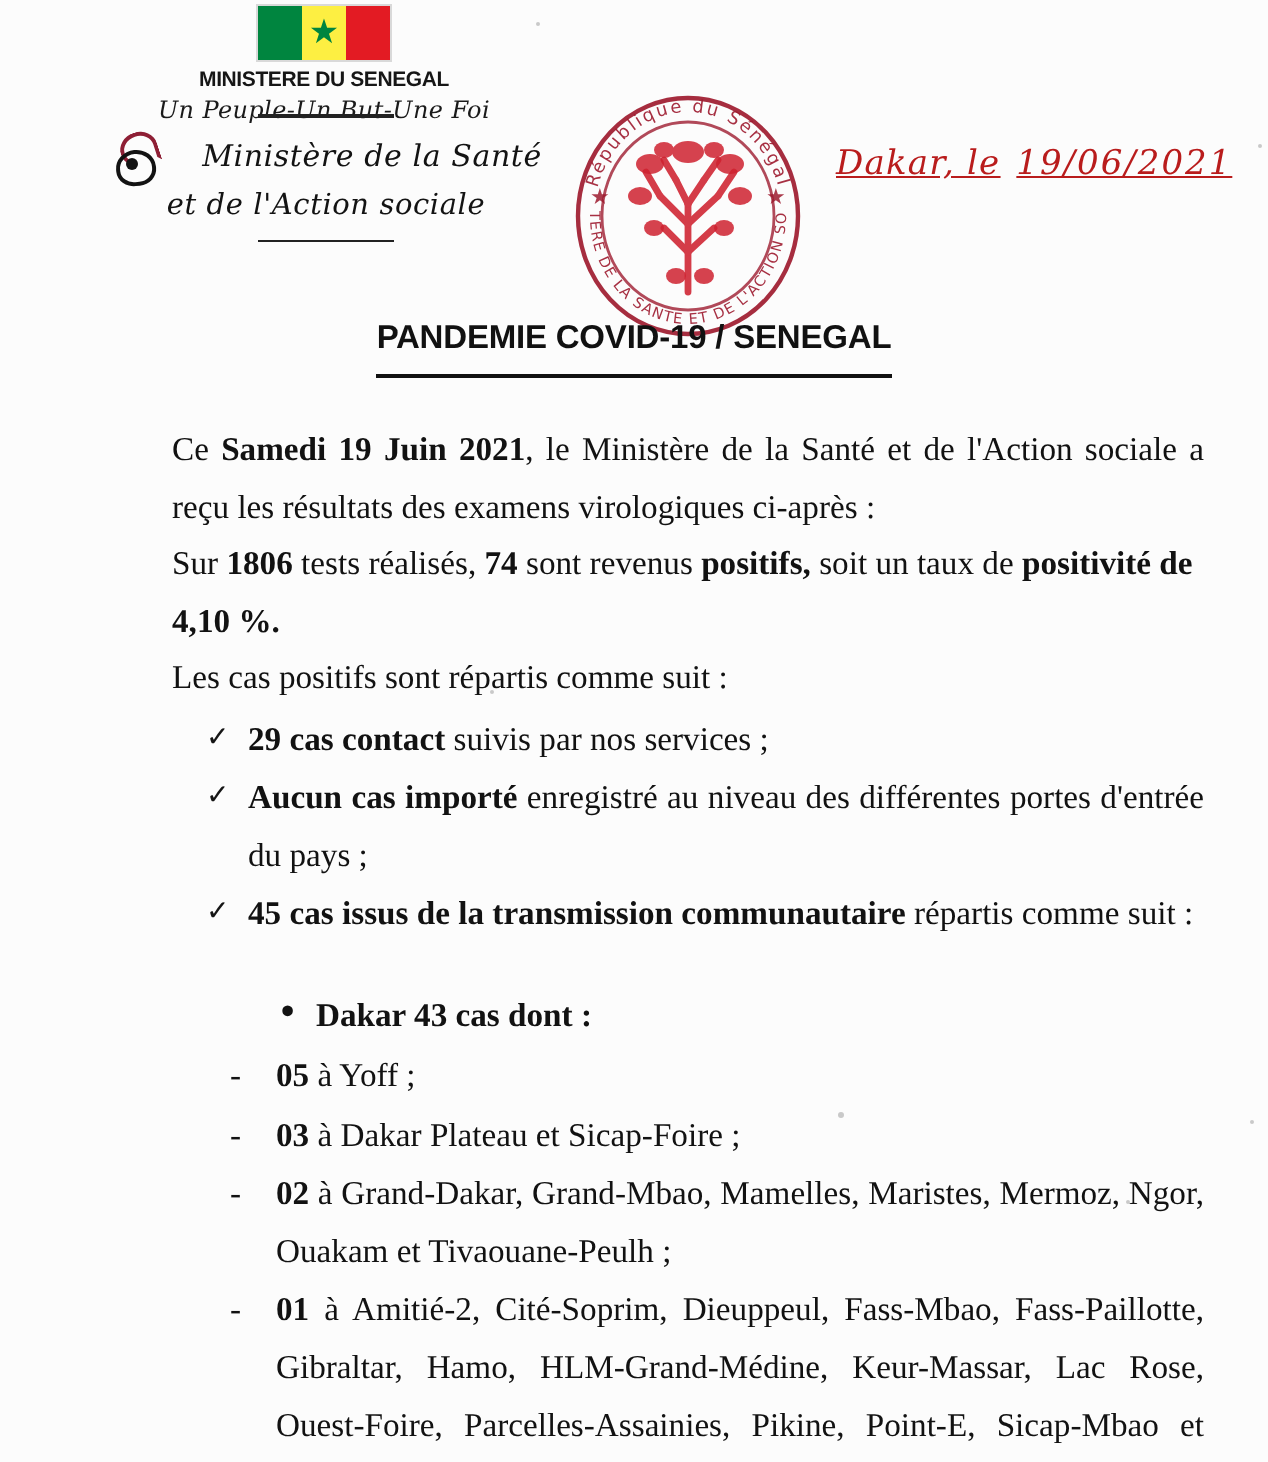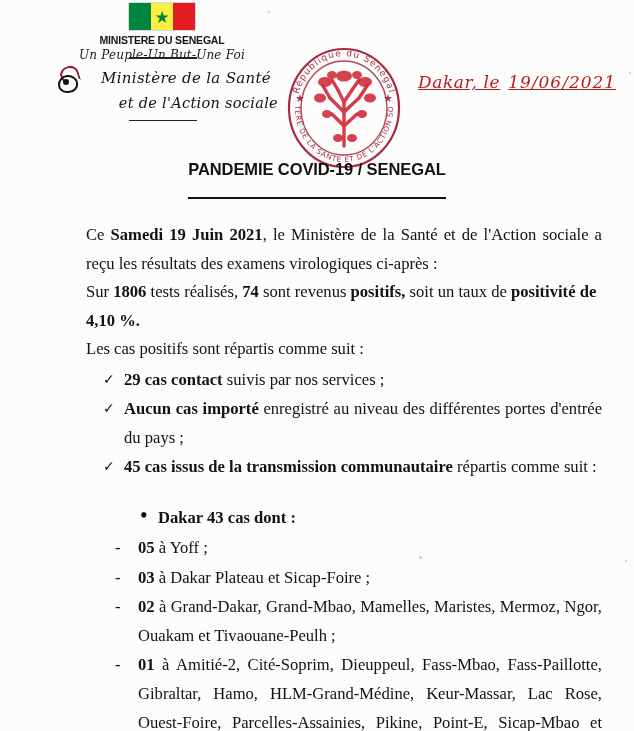--- a/index.html
+++ b/index.html
@@ -132,21 +132,20 @@
     font-family: "DejaVu Serif", serif;
     font-style: italic;
     font-size: 15px;
     color: #131313;
     letter-spacing: 0.3px;
     white-space: nowrap;
   }
   .ministry-line.second {
     margin-top: 4px;
     font-size: 14.5px;
-    text-align: right;
   }
 
   
   .stamp {
     position: absolute;
     left: 283px;
     top: 42px;
     width: 122px;
     height: 128px;
   }
@@ -175,21 +174,21 @@
     z-index: 3;
   }
   .doc-title {
     font-family: "Liberation Sans", sans-serif;
     font-weight: bold;
     font-size: 16.5px;
     letter-spacing: -0.1px;
     color: #111;
     display: inline-block;
     border-bottom: 2px solid #111;
-    padding-bottom: 18px;
+    padding-bottom: 8px;
   }
   .doc-subtitle {
     font-family: "Liberation Sans", sans-serif;
     font-weight: bold;
     font-size: 15.5px;
     color: #111;
     display: inline-block;
     border-bottom: 2px solid #111;
     margin-top: 9px;
   }

